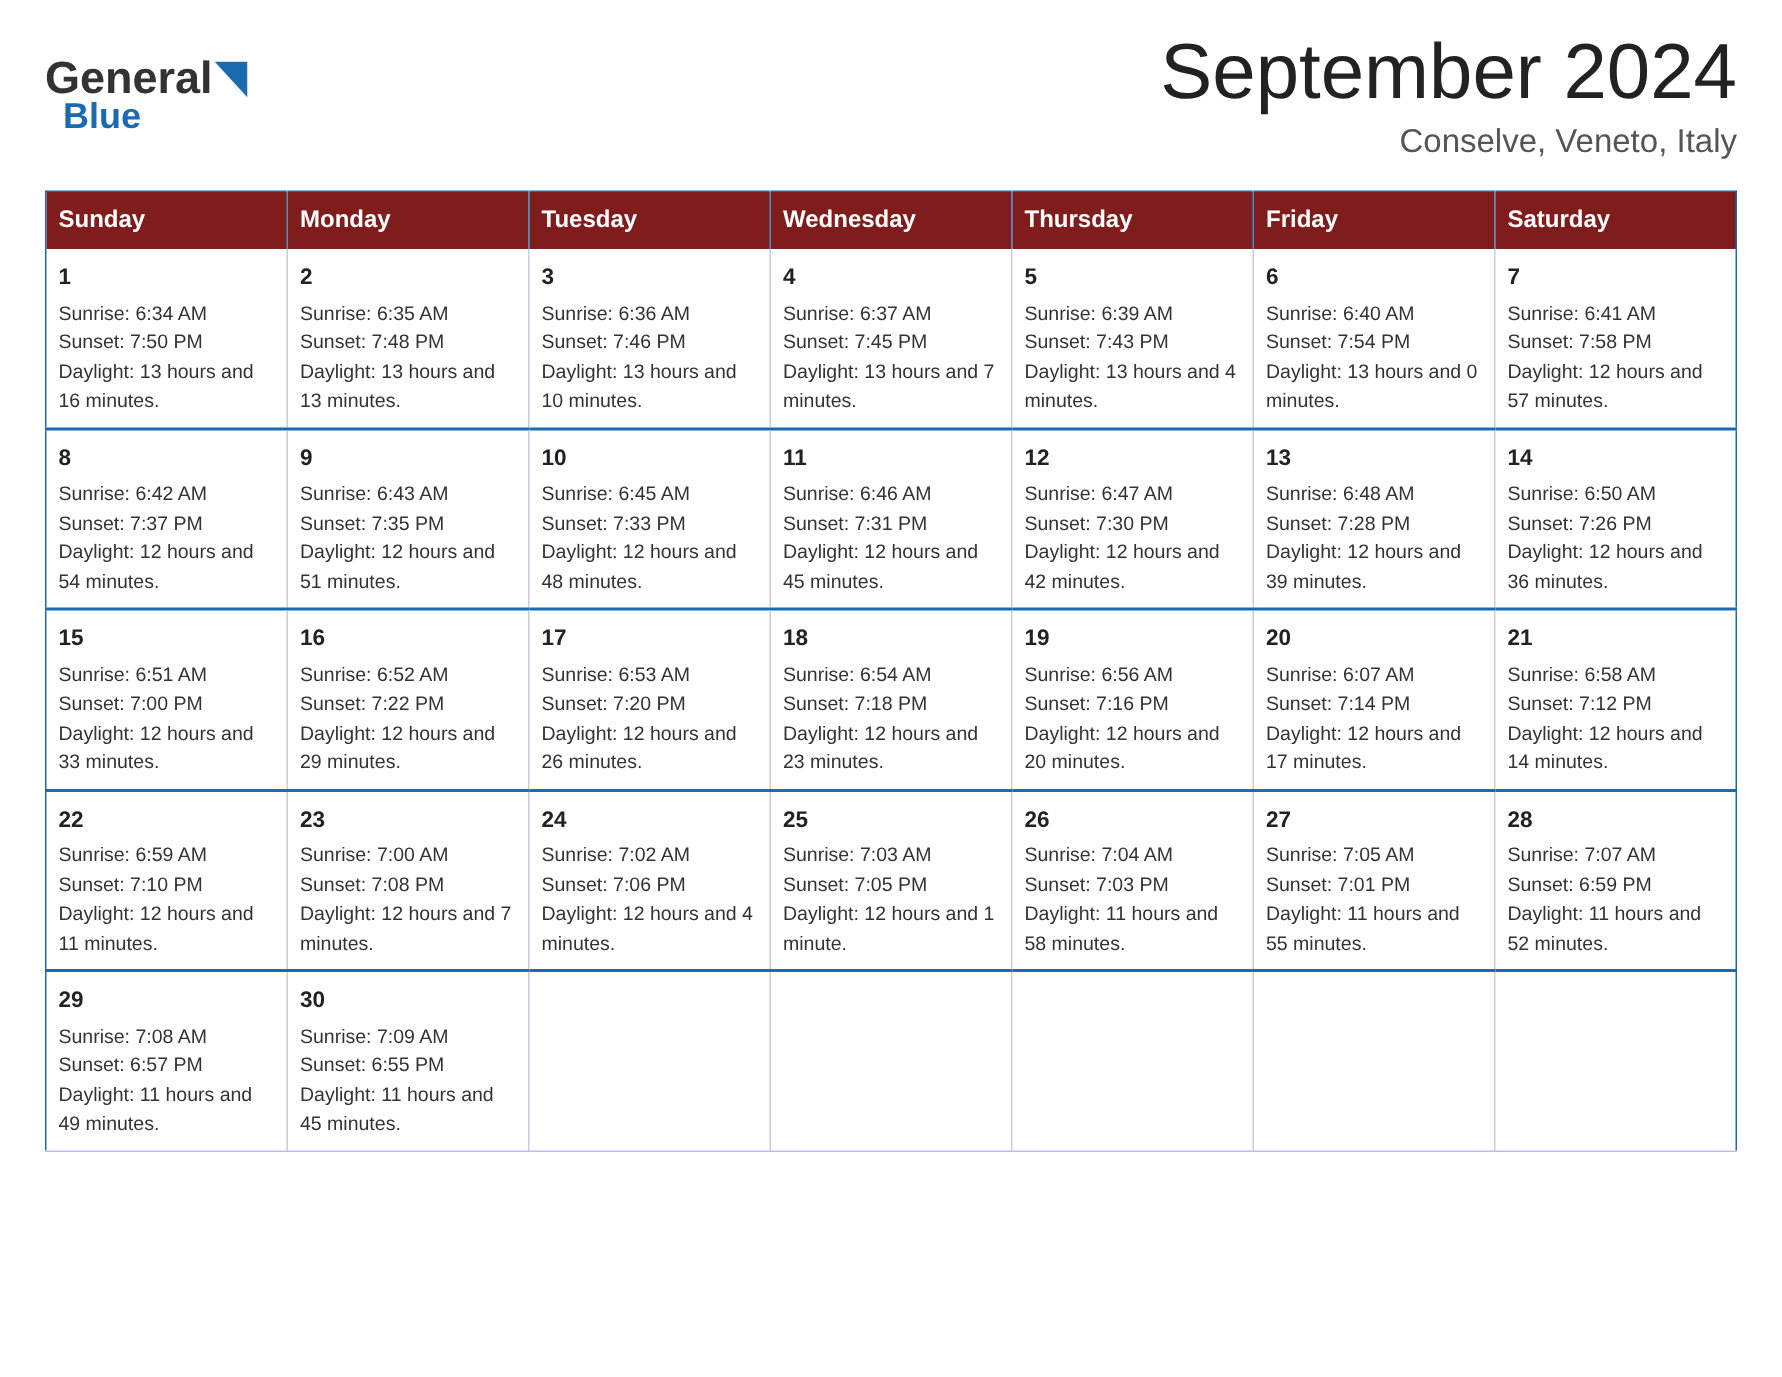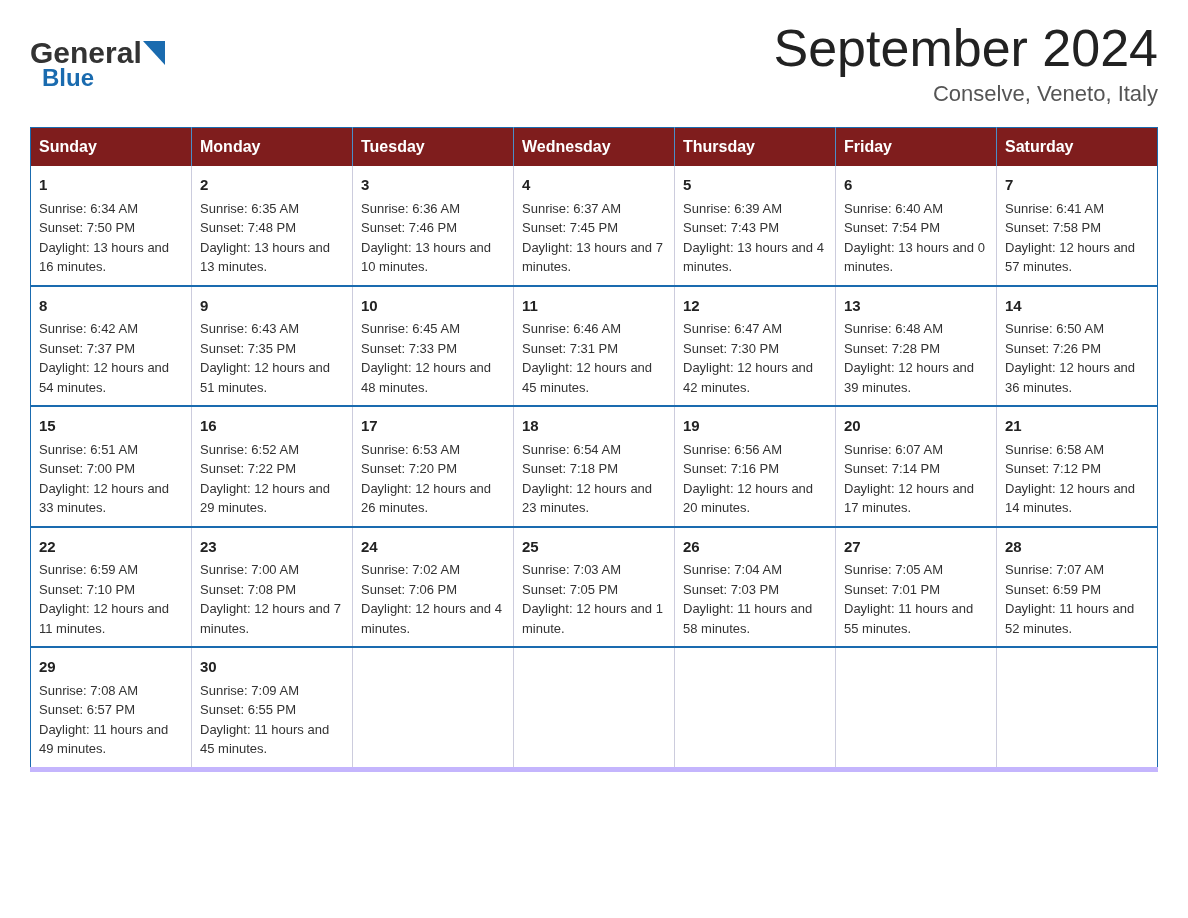--- a/index.html
+++ b/index.html
@@ -58,21 +58,21 @@
       border-bottom: 2px solid #1a6baf;
       font-size: 13px;
       line-height: 1.5;
       width: 14.28%;
       min-height: 90px;
     }
     .calendar-table td:last-child {
       border-right: none;
     }
     .calendar-table tr:last-child td {
-      border-bottom: 5px solid #c4b5fd;
+      border-bottom: 1px solid #c4b5fd;
     }
     .day-num {
       font-size: 15px;
       font-weight: bold;
       margin-bottom: 2px;
       color: #222;
     }
     .day-info {
       font-size: 13px;
       color: #333;

